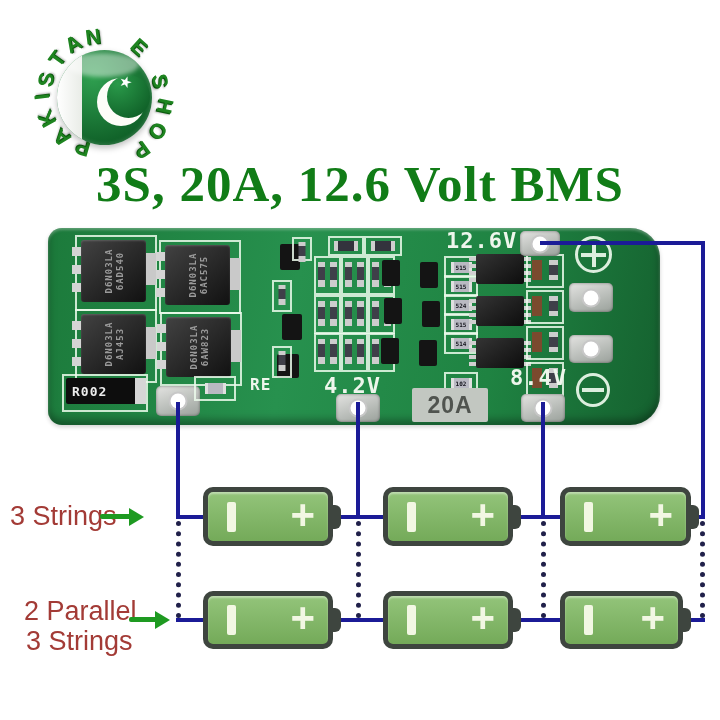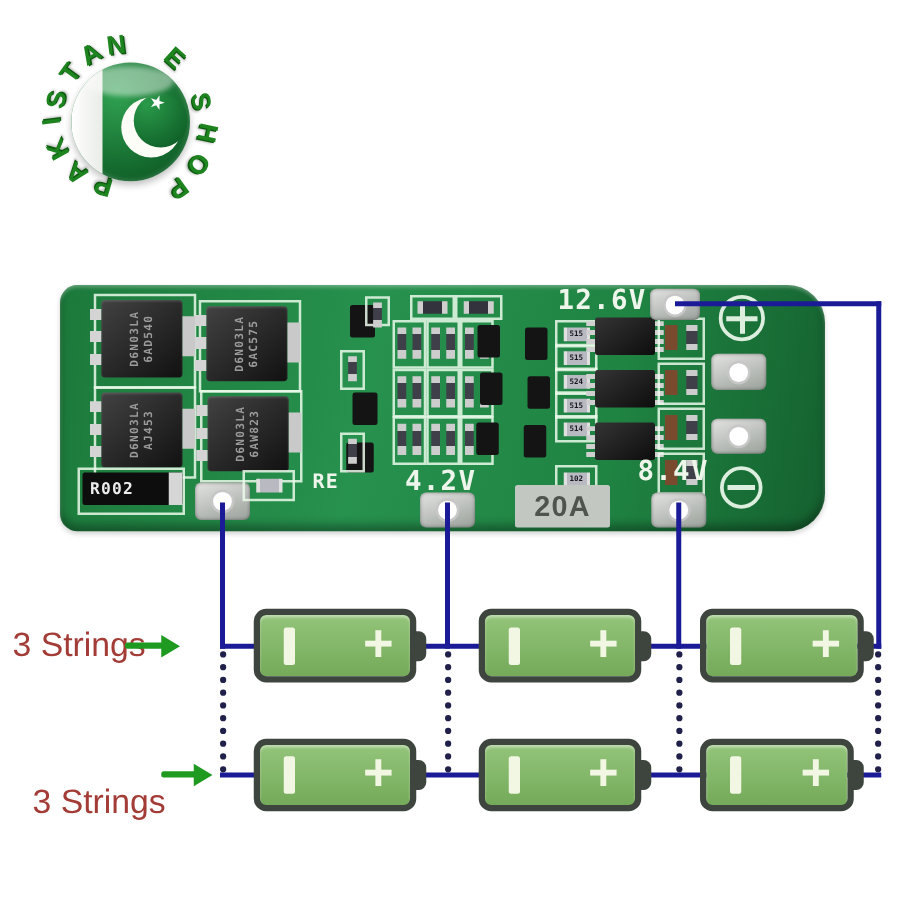--- a/index.html
+++ b/index.html
@@ -112,20 +112,21 @@
     <span class="alpha" style="left:142px;top:150px;transform:translate(-50%,-50%) rotate(144deg)">P</span>
     <div class="sphere">
       <div class="stripe"></div>
       <div class="cres1"></div>
       <div class="cres2"></div>
       <span class="fstar">★</span>
       <div class="gloss"></div>
     </div>
   </div>
 
+  <div class="title">3S, 20A, 12.6 Volt BMS</div>
 
   <div class="rowwire" style="left:176px;top:515px;width:529px;height:4px"></div>
   <div class="rowwire" style="left:176px;top:618px;width:529px;height:4px"></div>
   <div class="wire" style="left:176px;top:402px;width:4px;height:117px"></div>
   <div class="wire" style="left:356px;top:402px;width:4px;height:117px"></div>
   <div class="wire" style="left:541px;top:402px;width:4px;height:117px"></div>
   <div class="wire" style="left:540px;top:241px;width:165px;height:4px"></div>
   <div class="wire" style="left:701px;top:241px;width:4px;height:278px"></div>
   <div class="dwire" style="left:176px;top:521px;height:97px"></div>
   <div class="dwire" style="left:356px;top:521px;height:97px"></div>
@@ -253,17 +254,18 @@
     <span class="plus">+</span>
   </div>
   <div class="bat" style="left:560px;top:591px;width:113px;height:48px">
     <div class="bar"></div>
     <span class="plus">+</span>
   </div>
 
   <span class="rlabel" style="left:10px;top:501px">3 Strings</span>
   <div class="aline" style="left:100px;top:514px;width:31px"></div>
   <div class="ahead" style="left:129px;top:508px"></div>
+  <span class="rlabel" style="left:24px;top:596px">2 Parallel</span>
   <span class="rlabel" style="left:26px;top:626px">3 Strings</span>
   <div class="aline" style="left:129px;top:617px;width:28px"></div>
   <div class="ahead" style="left:155px;top:611px"></div>
 
 </div>
 
 </body></html>

